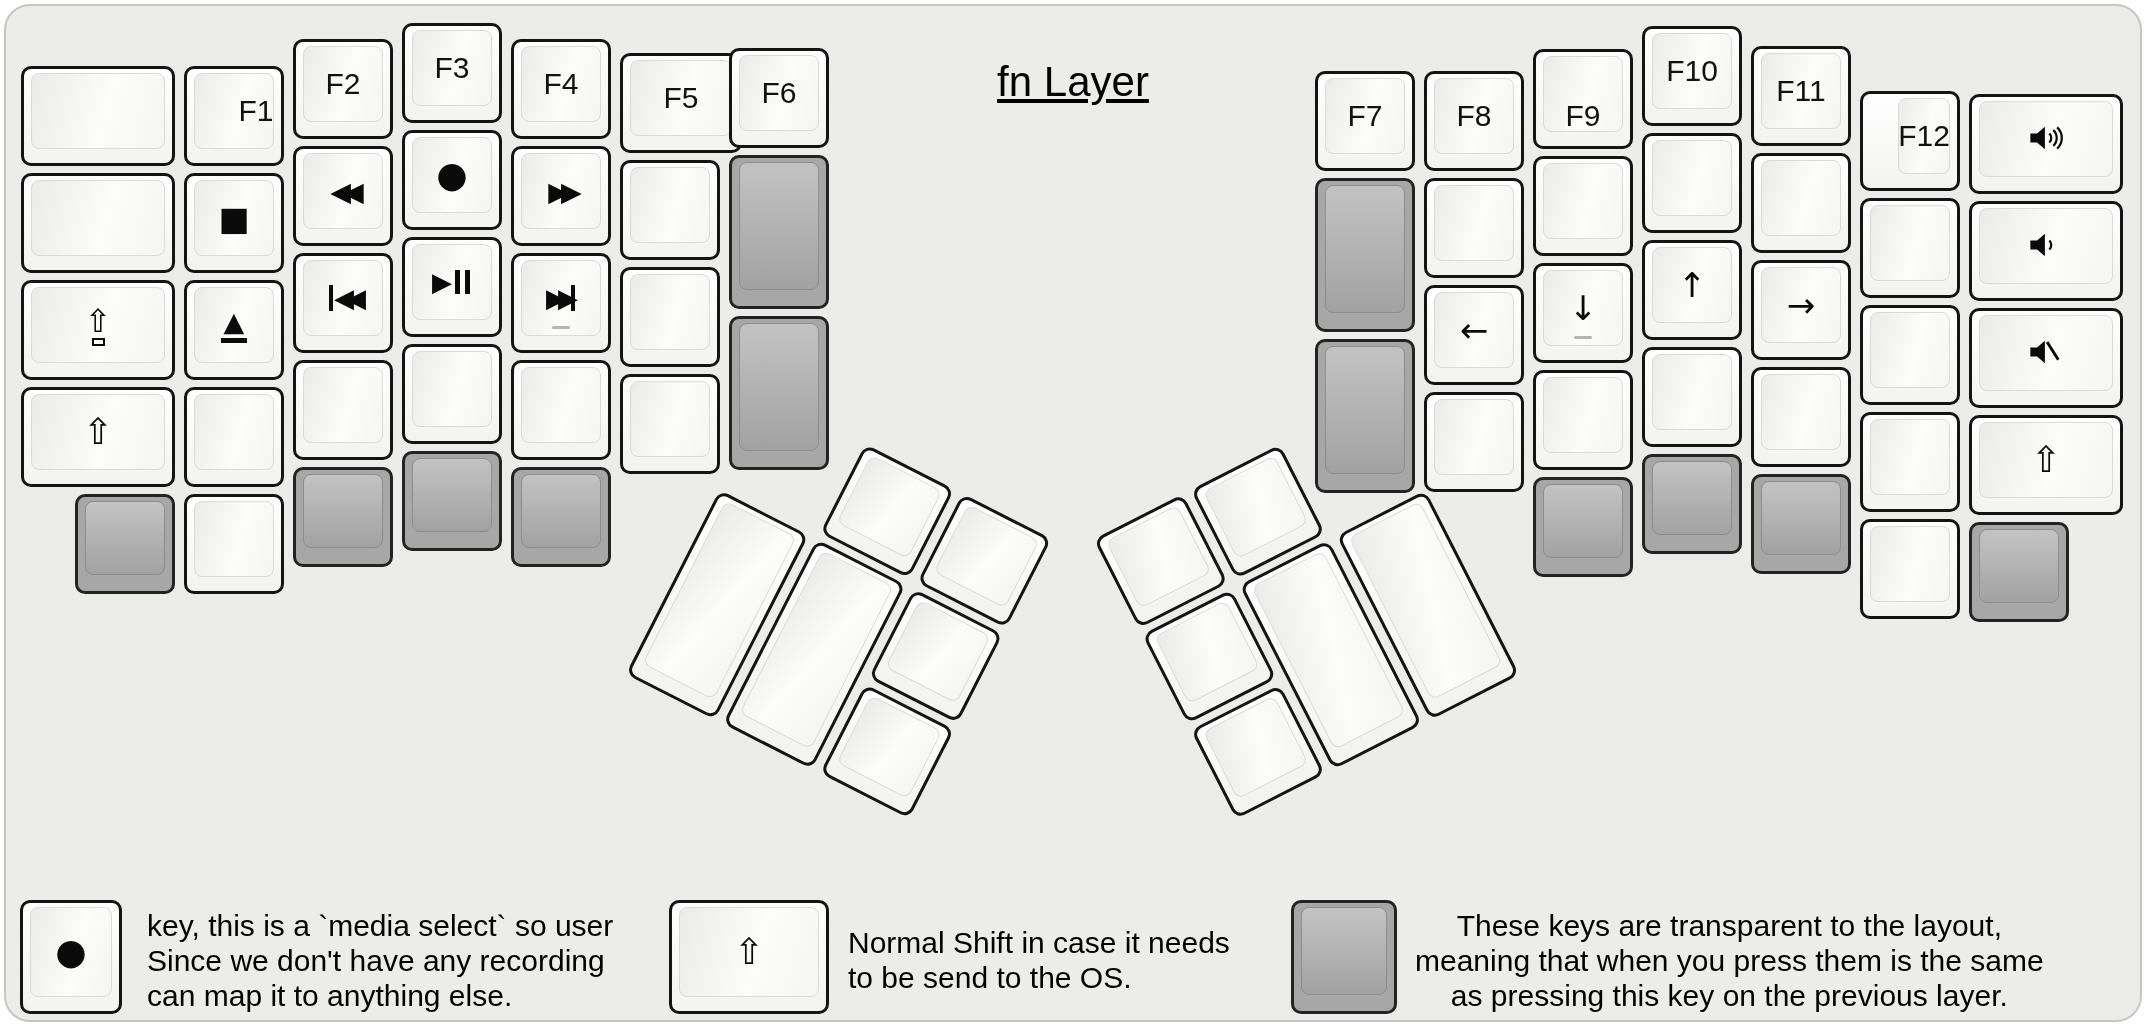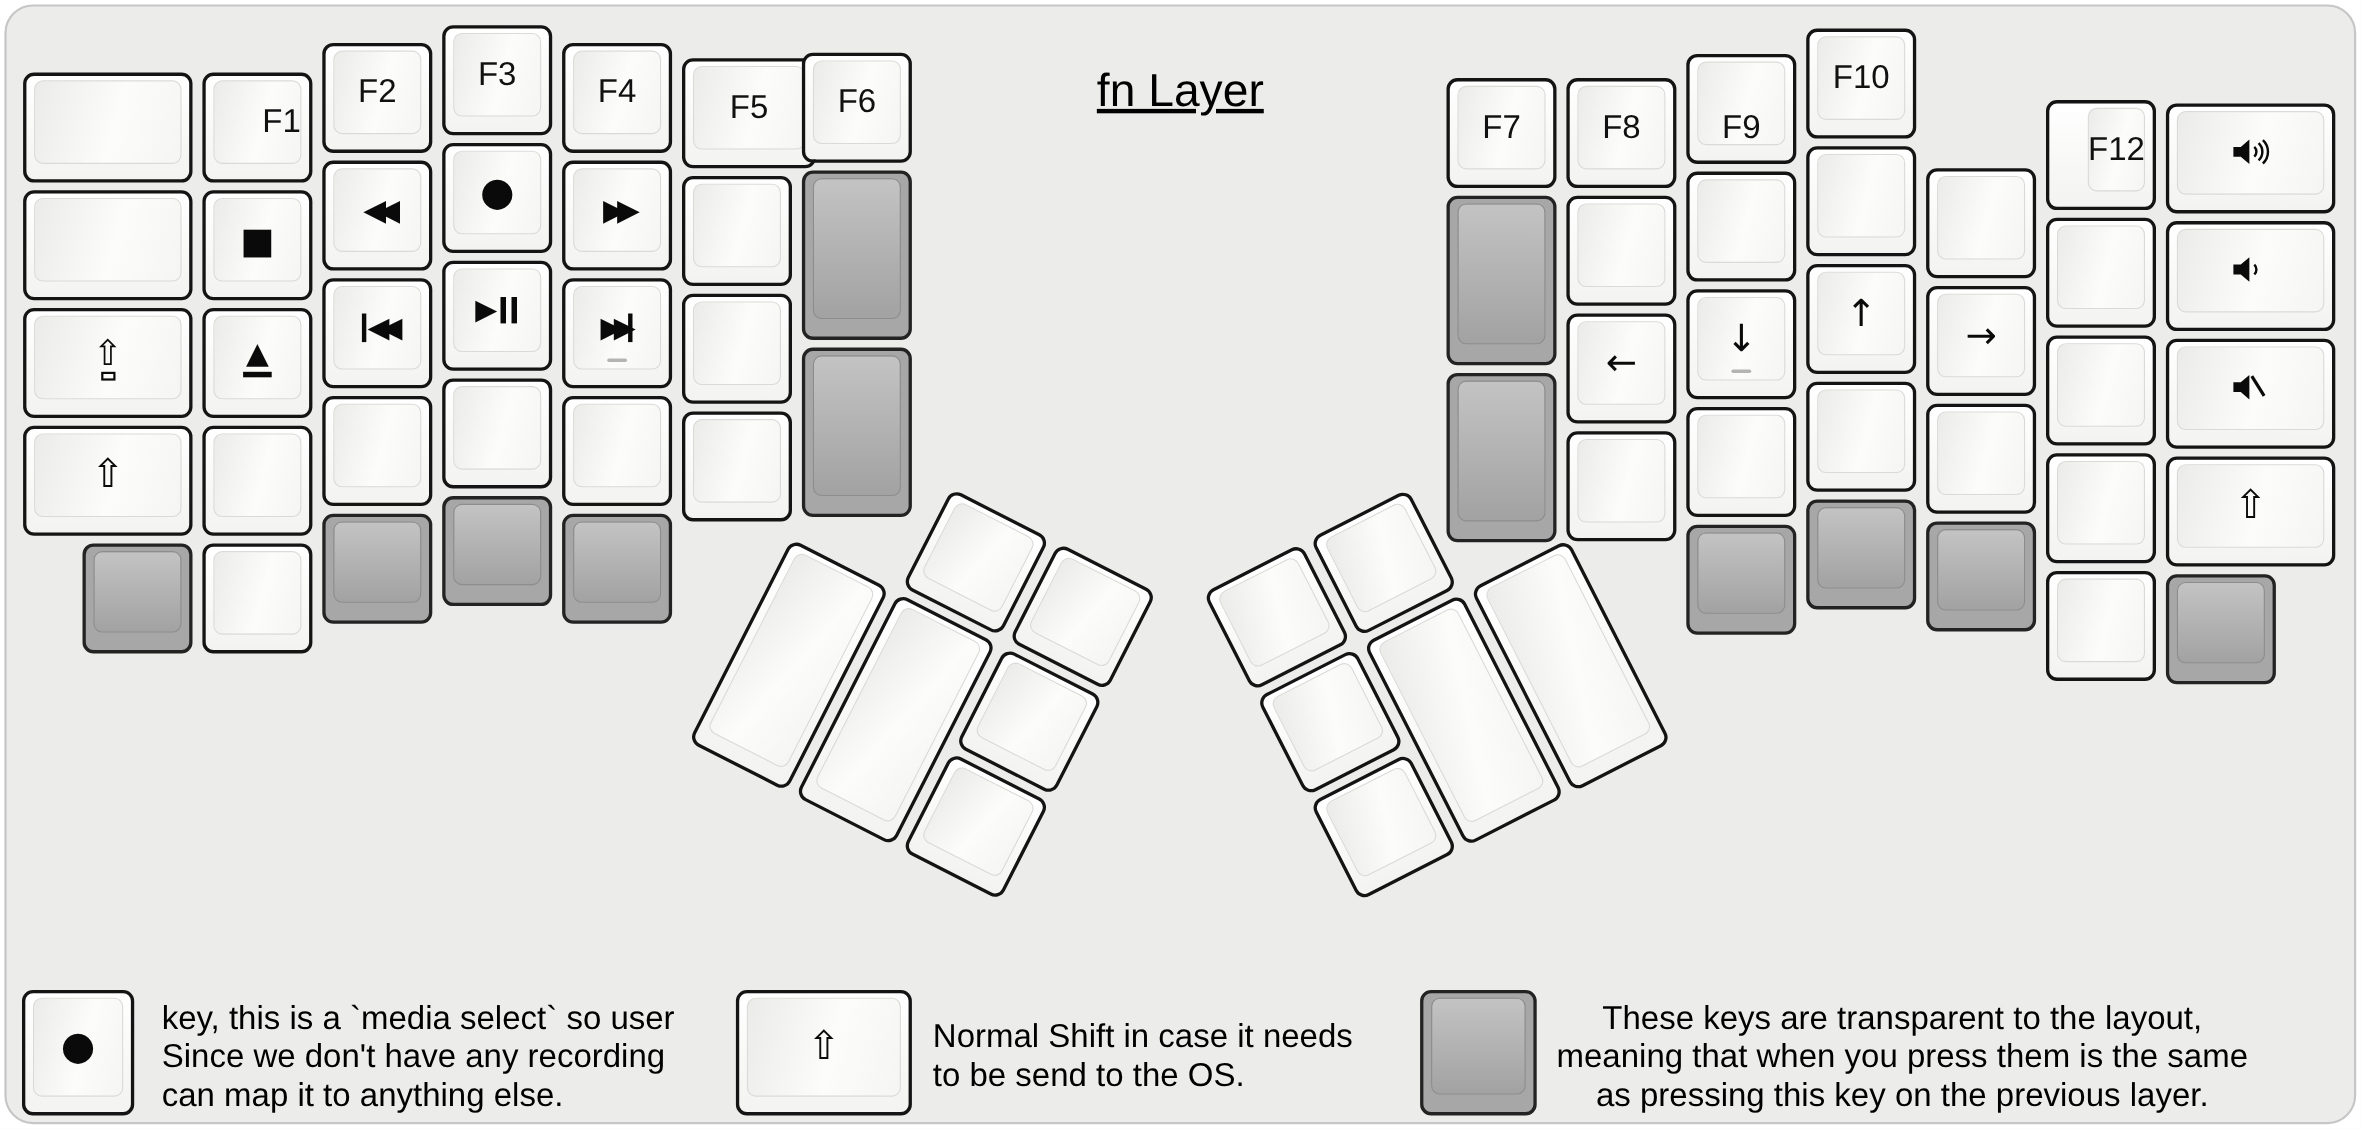--- a/index.html
+++ b/index.html
@@ -271,20 +271,25 @@
         <div class="top">
           <span class="glyph" style="font-size: 34px;">↑</span>
         </div>
       </div>
       <div class="key" style="left: 1642px; top: 347px; width: 100px; height: 100px;">
         <div class="top"></div>
       </div>
       <div class="key gray" style="left: 1642px; top: 454px; width: 100px; height: 100px;">
         <div class="top"></div>
       </div>
+      <div class="key" style="left: 1751px; top: 46px; width: 100px; height: 100px;">
+        <div class="top" style="align-items: center;">
+          <span class="klabel">F11</span>
+        </div>
+      </div>
       <div class="key" style="left: 1751px; top: 153px; width: 100px; height: 100px;">
         <div class="top"></div>
       </div>
       <div class="key" style="left: 1751px; top: 260px; width: 100px; height: 100px;">
         <div class="top">
           <span class="glyph" style="font-size: 34px;">→</span>
         </div>
       </div>
       <div class="key" style="left: 1751px; top: 367px; width: 100px; height: 100px;">
         <div class="top"></div>

